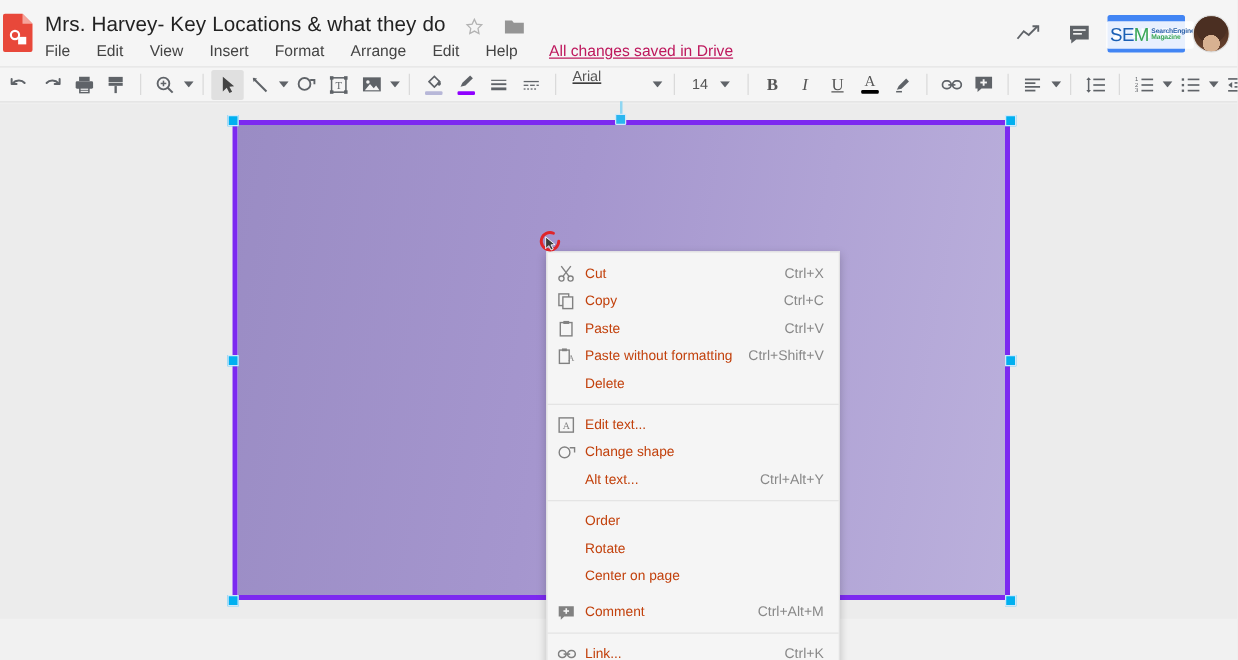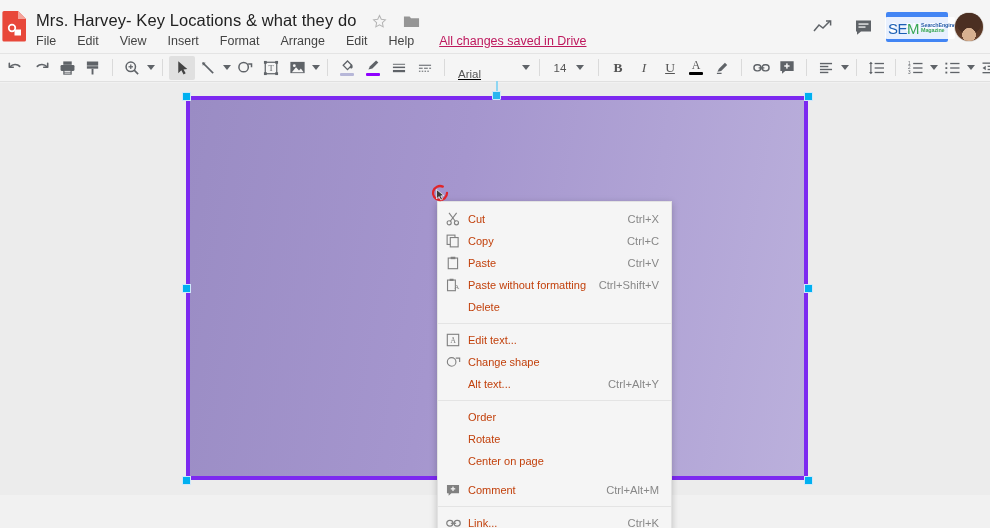--- a/index.html
+++ b/index.html
@@ -44,21 +44,21 @@
                linear-gradient(#3b2418,#6b4430);}
 
   
   .toolbar{position:absolute;left:0;top:53px;width:990px;height:29px;background:#f5f5f5;
     border-top:1px solid #e4e4e4;border-bottom:1px solid #e0e0e0;display:flex;align-items:center;padding-left:2px;box-sizing:border-box;}
   .tb{width:26px;height:24px;display:flex;align-items:center;justify-content:center;cursor:pointer;border-radius:2px;flex:0 0 auto;}
   .tb.active{background:#e0e0e0;}
   .tb-caret{width:11px;height:24px;display:flex;align-items:center;justify-content:center;cursor:pointer;flex:0 0 auto;}
   .sep{width:1px;height:17px;background:#dadada;margin:0 6px;flex:0 0 auto;}
   .fontbox{width:62px;font-size:11.5px;color:#555;padding-left:7px;white-space:nowrap;overflow:hidden;cursor:pointer;}
-  .fontsel{display:flex;align-items:flex-end;width:82px;cursor:pointer;flex:0 0 auto;text-decoration:underline;}
+  .fontsel{display:flex;align-items:flex-start;width:82px;cursor:pointer;flex:0 0 auto;text-decoration:underline;}
   .sizesel{display:flex;align-items:center;width:46px;cursor:pointer;flex:0 0 auto;}
   .sizebox{width:28px;font-size:11.5px;color:#555;text-align:center;cursor:pointer;}
   .tbl{font-size:13.5px;color:#555;font-family:"Liberation Serif",serif;}
   .swatch{width:14px;height:3px;border-radius:1px;margin-top:1px;}
 
   
   .canvas{position:absolute;left:0;top:83px;width:990px;height:412px;background:#ececec;}
   .workarea{position:absolute;left:0;top:0;width:990px;height:412px;}
   .slide{position:absolute;left:186px;top:13px;width:622px;height:384px;background:#fff;}
   .shape{position:absolute;left:186px;top:13px;width:622px;height:384px;

